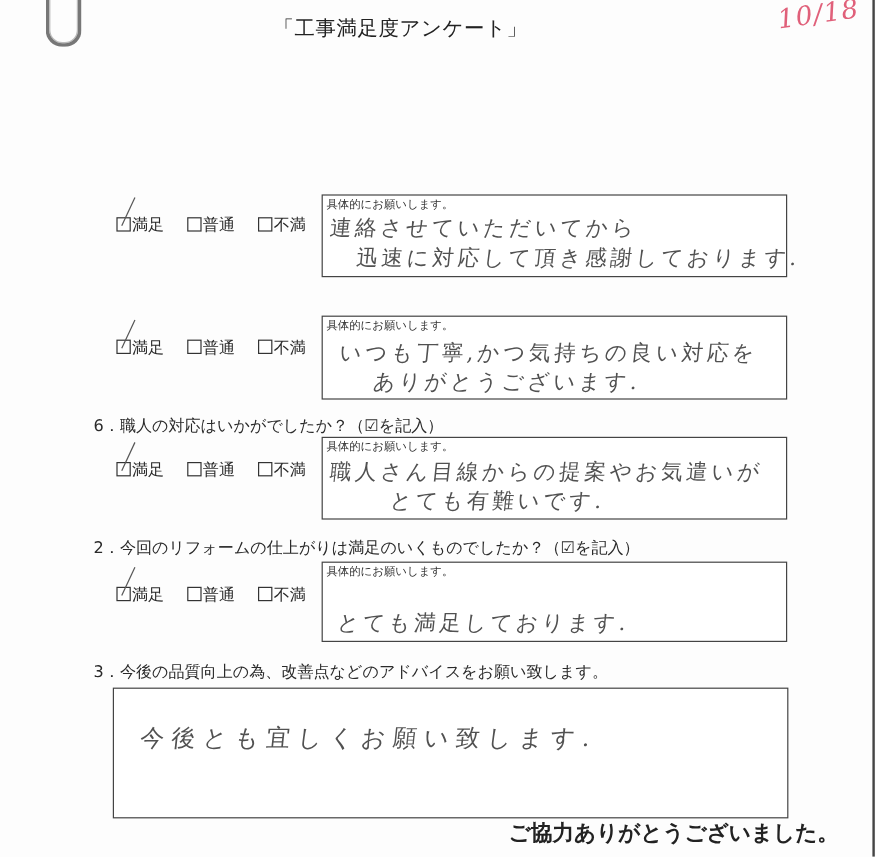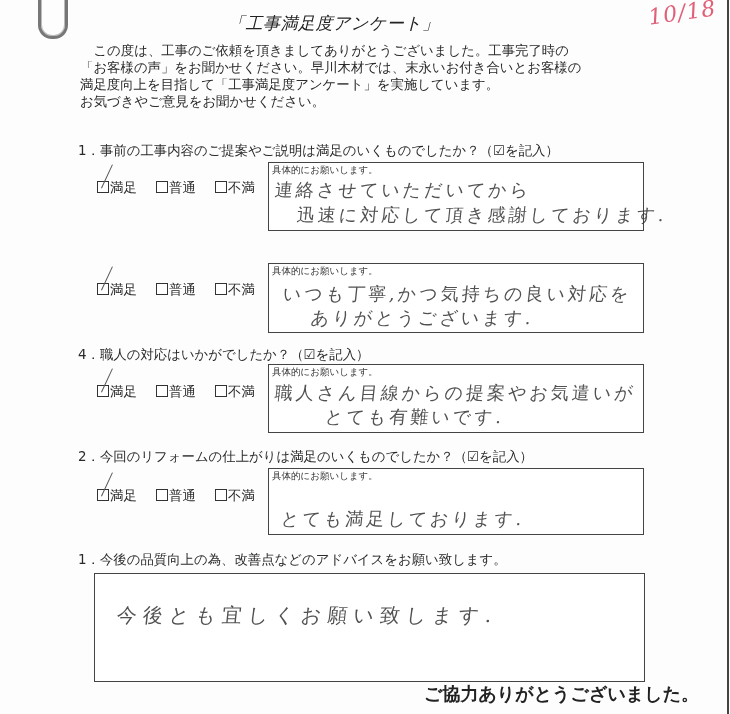--- a/index.html
+++ b/index.html
@@ -17,39 +17,38 @@
     box-shadow: inset 0 0 0 1px #bbb;
   }
   .red-num {
     position: absolute; left: 648px; top: 0px; color: #e0607a;
     font-family: "DejaVu Serif", serif; font-style: italic; font-size: 22px;
     transform: rotate(-8deg); letter-spacing: 1px;
   }
   .title {
     position: absolute; left: 228px; top: 12px; font-size: 17px; letter-spacing: 0.5px;
     color: #222;
-    font-style: italic;
   }
   .intro {
     position: absolute; left: 80px; top: 42px; font-size: 13.4px; line-height: 17px;
     white-space: pre; color: #2a2a2a;
   }
   .q-title { position: absolute; left: 78px; font-size: 13.4px; color: #2a2a2a; white-space: nowrap; }
   .options { position: absolute; left: 97px; font-size: 13.4px; white-space: nowrap; color: #2a2a2a; }
   .opt { display: inline-block; margin-right: 15px; position: relative; }
   .cb {
     display: inline-block; width: 10px; height: 10px; border: 1.2px solid #333;
     vertical-align: -1px; margin-right: 1px; background: #fff;
   }
   .check-mark {
     position: absolute; left: 4px; top: -17px; width: 1.2px; height: 26px; background: #555;
     transform: rotate(25deg); transform-origin: bottom left;
   }
   .box {
-    position: absolute; border: 1.3px solid #444; background: #fff;
+    position: absolute; border: 1.3px solid #444; background: #fff; padding-left: 12px;
   }
   .box-label { position: absolute; left: 3px; top: 1px; font-size: 9.5px; color: #333; }
   .hand {
     position: absolute; font-family: "DejaVu Serif", serif; color: #333;
     font-size: 18px; letter-spacing: 3px; white-space: nowrap;
     transform: skewX(-6deg); font-weight: 300; opacity: 0.85;
   }
   .thanks {
     position: absolute; left: 424px; top: 682px; font-size: 18px; font-weight: bold; color: #222;
   }
@@ -57,26 +56,21 @@
 </head>
 <body>
 
 <div class="page">
   <div class="right-edge"></div>
   <div class="clip"></div>
   <div class="red-num">10/18</div>
 
   <div class="title">「工事満足度アンケート」</div>
 
-  <div class="intro"><span>　この度は、工事のご依頼を頂きましてありがとうございました。工事完了時の</span>
-<span>「お客様の声」をお聞かせください。早川木材では、末永いお付き合いとお客様の</span>
-<span>満足度向上を目指して「工事満足度アンケート」を実施しています。</span>
-<span>お気づきやご意見をお聞かせください。</span></div>
 
-  <div class="q-title" style="top:142px">1．事前の工事内容のご提案やご説明は満足のいくものでしたか？（☑を記入）</div>
   <div class="options" style="top:179px">
     <span class="opt"><span class="check-mark"></span><span class="cb"></span><span>満足</span></span>
     <span class="opt"><span class="cb"></span><span>普通</span></span>
     <span class="opt"><span class="cb"></span><span>不満</span></span>
   </div>
   <div class="box" style="left:268px;top:162px;width:374px;height:67px">
     <span class="box-label">具体的にお願いします。</span>
     <span class="hand" style="left:6px;top:15px">連絡させていただいてから</span>
     <span class="hand" style="left:28px;top:40px">迅速に対応して頂き感謝しております.</span>
   </div>
@@ -85,21 +79,21 @@
     <span class="opt"><span class="check-mark"></span><span class="cb"></span><span>満足</span></span>
     <span class="opt"><span class="cb"></span><span>普通</span></span>
     <span class="opt"><span class="cb"></span><span>不満</span></span>
   </div>
   <div class="box" style="left:268px;top:263px;width:374px;height:68px">
     <span class="box-label">具体的にお願いします。</span>
     <span class="hand" style="left:14px;top:18px">いつも丁寧,かつ気持ちの良い対応を</span>
     <span class="hand" style="left:42px;top:42px">ありがとうございます.</span>
   </div>
 
-  <div class="q-title" style="top:346px">4．職人の対応はいかがでしたか？（☑を記入）</div>
+  <div class="q-title" style="top:346px">6．職人の対応はいかがでしたか？（☑を記入）</div>
   <div class="options" style="top:383px">
     <span class="opt"><span class="check-mark"></span><span class="cb"></span><span>満足</span></span>
     <span class="opt"><span class="cb"></span><span>普通</span></span>
     <span class="opt"><span class="cb"></span><span>不満</span></span>
   </div>
   <div class="box" style="left:268px;top:364px;width:374px;height:67px">
     <span class="box-label">具体的にお願いします。</span>
     <span class="hand" style="left:6px;top:16px">職人さん目線からの提案やお気遣いが</span>
     <span class="hand" style="left:56px;top:40px">とても有難いです.</span>
   </div>
@@ -108,19 +102,19 @@
   <div class="options" style="top:487px">
     <span class="opt"><span class="check-mark"></span><span class="cb"></span><span>満足</span></span>
     <span class="opt"><span class="cb"></span><span>普通</span></span>
     <span class="opt"><span class="cb"></span><span>不満</span></span>
   </div>
   <div class="box" style="left:268px;top:468px;width:374px;height:65px">
     <span class="box-label">具体的にお願いします。</span>
     <span class="hand" style="left:12px;top:38px">とても満足しております.</span>
   </div>
 
-  <div class="q-title" style="top:551px">1．今後の品質向上の為、改善点などのアドバイスをお願い致します。</div>
+  <div class="q-title" style="top:551px">3．今後の品質向上の為、改善点などのアドバイスをお願い致します。</div>
   <div class="box" style="left:94px;top:573px;width:549px;height:107px">
     <span class="hand" style="left:22px;top:28px;font-size:20px;letter-spacing:6px">今後とも宜しくお願い致します.</span>
   </div>
 
   <div class="thanks">ご協力ありがとうございました。</div>
 </div>
 
 </body></html>

